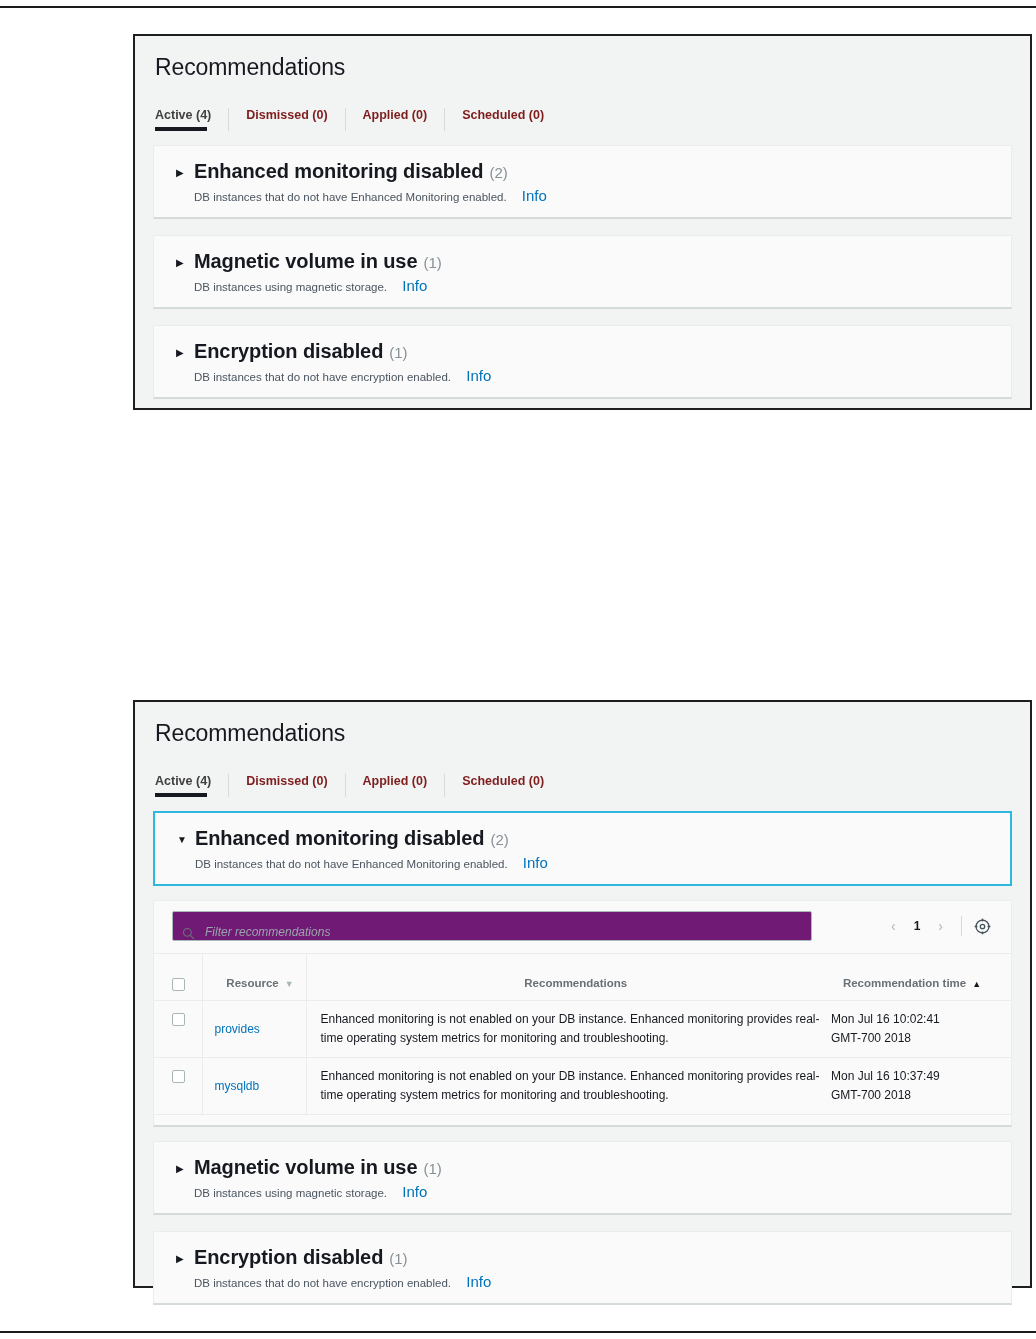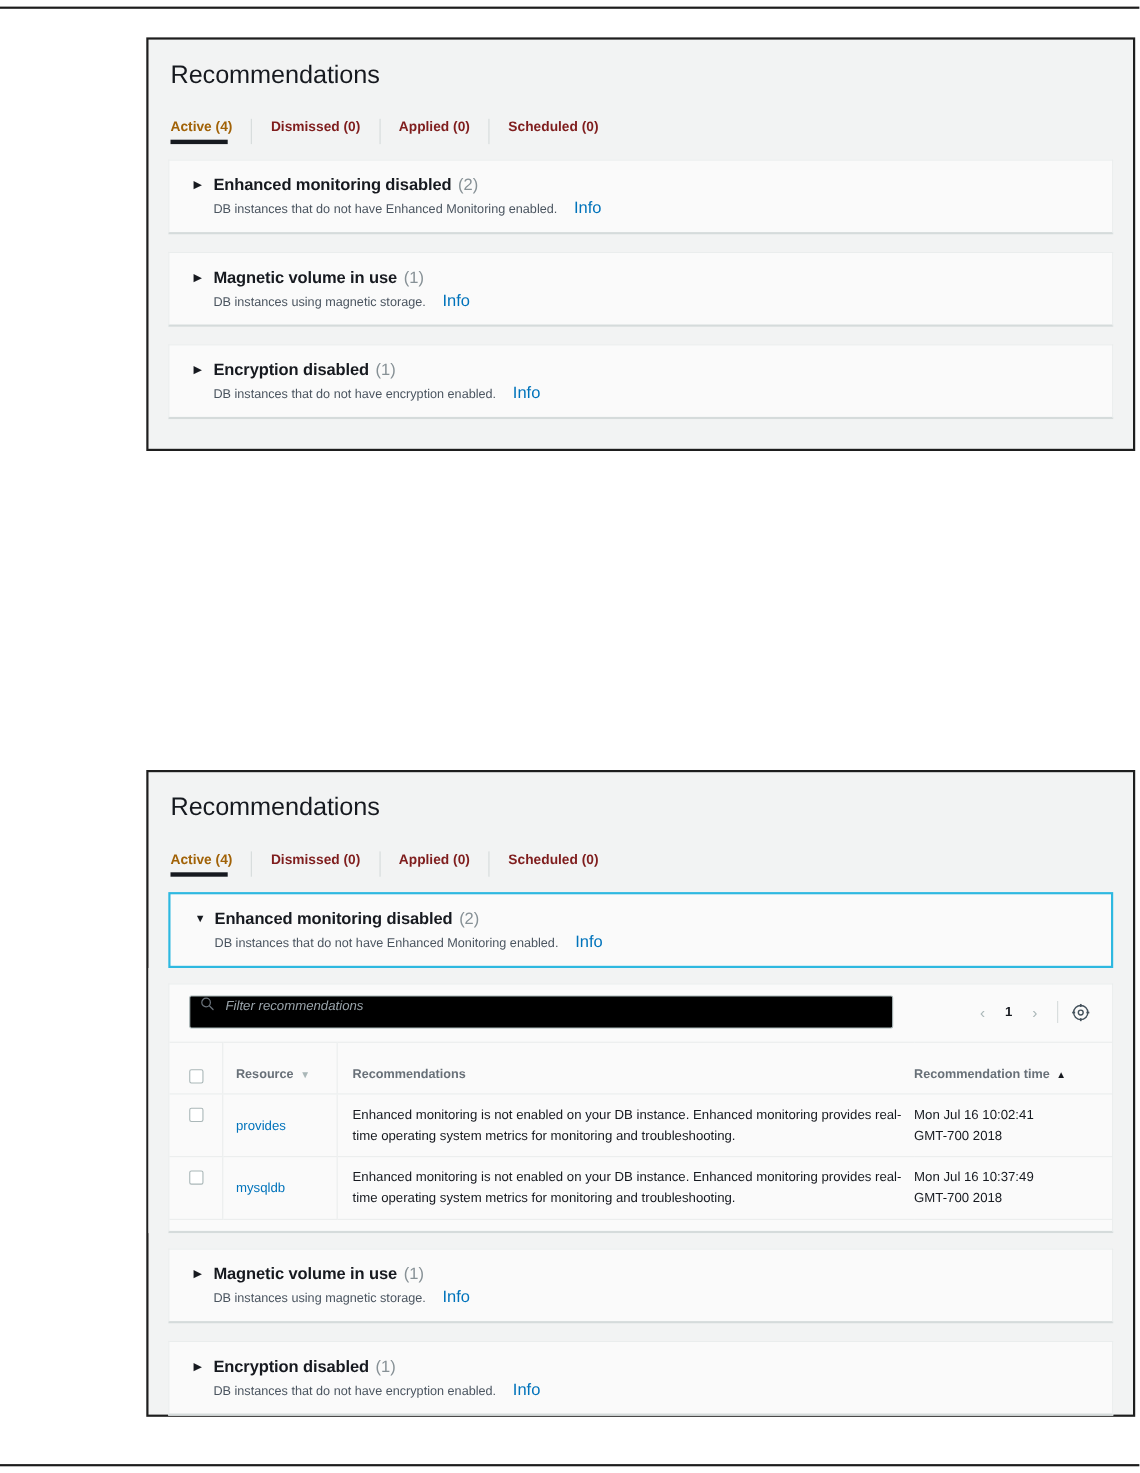--- a/index.html
+++ b/index.html
@@ -57,21 +57,21 @@
     position: relative;
     font-size: 12.5px;
     font-weight: 700;
     color: #7f1d1d;
     padding: 0 17px 9px 17px;
     cursor: pointer;
     white-space: nowrap;
     border-left: 1px solid #d5dbdb;
   }
   .tab:first-child { border-left: none; padding-left: 0; }
-  .tab.active { color: #a16207; }
+  .tab.active { color: #404040; }
   .tab.active::after {
     content: "";
     position: absolute;
     left: 0; bottom: 0;
     width: 52px; height: 4px;
     background: #16191f;
   }
 
   
   .cards { padding: 0 18px 0 18px; margin-top: 14px; }
@@ -97,21 +97,21 @@
     width: 12px;
     color: #16191f;
     font-size: 10px;
     line-height: 1;
     margin-right: 6px;
     flex: 0 0 auto;
     position: relative;
     top: -2px;
   }
   .rec-title {
-    font-size: 15px;
+    font-size: 20px;
     font-weight: 700;
     color: #16191f;
     letter-spacing: -0.1px;
   }
   .rec-count {
     font-size: 15px;
     font-weight: 400;
     color: #879196;
     margin-left: 6px;
   }
@@ -167,22 +167,22 @@
   .filter-row {
     display: flex;
     align-items: center;
     justify-content: space-between;
     padding: 10px 18px 0 18px;
     gap: 14px;
   }
   .search-box {
     flex: 1 1 auto;
     display: flex;
-    align-items: flex-start;
-    background: #000000;
+    align-items: flex-end;
+    background: #701a75;
     border: 1px solid #aab7b8;
     border-radius: 2px;
     height: 30px;
     padding: 0 9px;
     max-width: 640px;
   }
   .search-ico { flex: 0 0 auto; margin-right: 8px; display:flex; }
   .search-input {
     border: none; outline: none;
     font-family: "Liberation Sans", sans-serif;
@@ -219,21 +219,21 @@
   }
   .gear-btn { cursor: pointer; display: flex; padding: 2px; }
 
   
   table.db-table {
     width: 100%;
     border-collapse: collapse;
     margin-top: 12px;
   }
   table.db-table thead th {
-    text-align: left;
+    text-align: center;
     font-size: 11.5px;
     font-weight: 700;
     color: #687078;
     padding: 21px 0 9px 0;
     border-top: 1px solid #eaeded;
     border-bottom: 1px solid #eaeded;
     white-space: nowrap;
   }
   th.th-check, td.td-check { width: 48px; padding-left: 18px !important; }
   th.th-resource, td.td-resource { width: 104px; border-left: 1px solid #eaeded; padding-left: 12px !important; }

